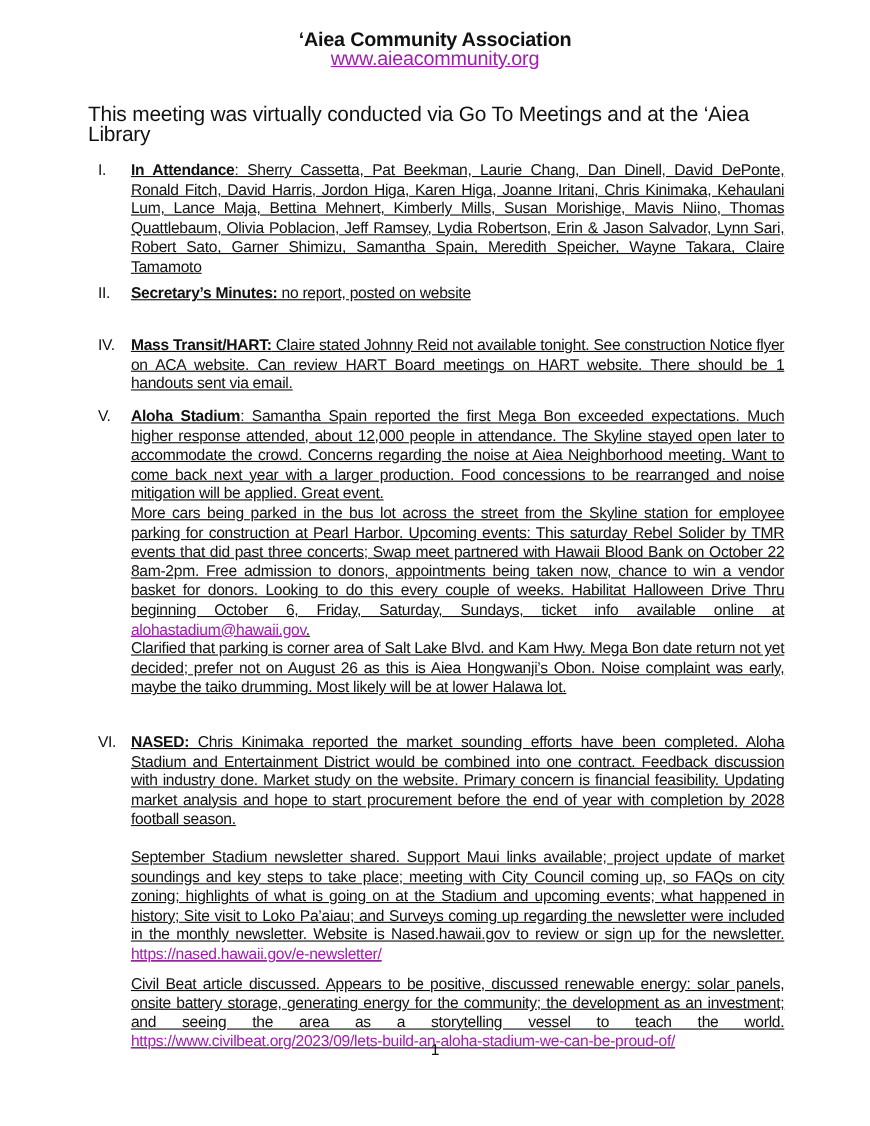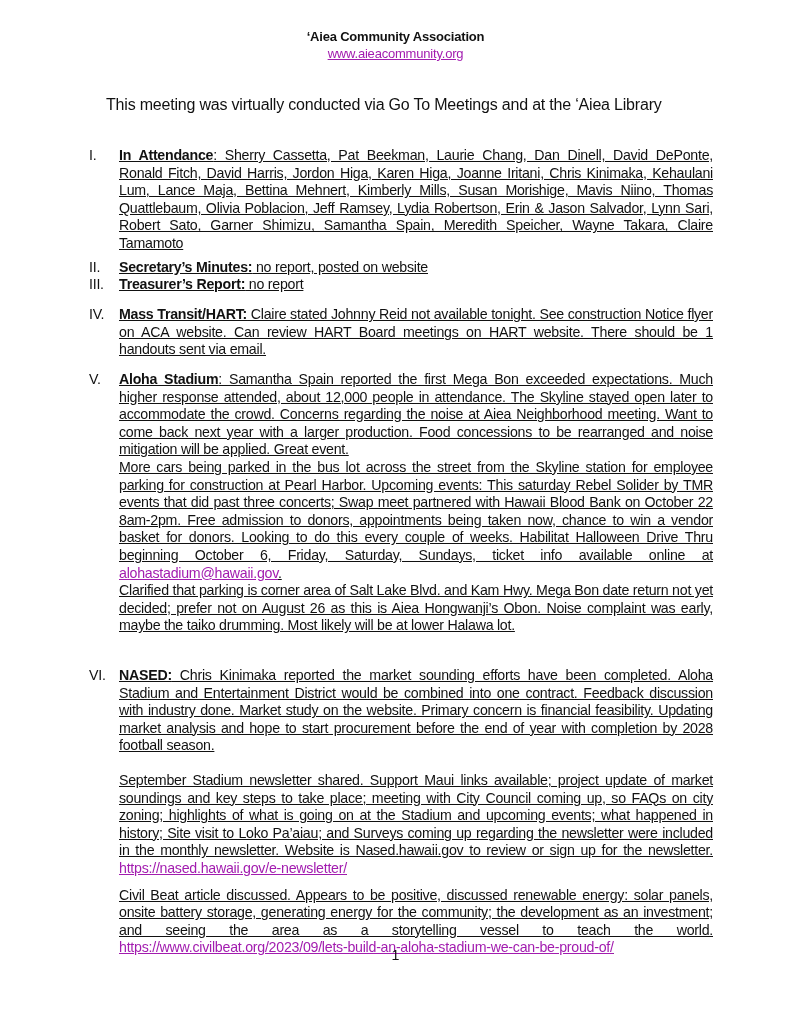--- a/index.html
+++ b/index.html
@@ -1,24 +1,24 @@
 <!DOCTYPE html>
 <html><head>
 <meta charset="utf-8">
 <style>
   html, body { margin: 0; padding: 0; background: #ffffff; }
   body { width: 791px; height: 1024px; overflow: hidden; position: relative;
          font-family: "Liberation Sans", sans-serif; color: #111111; }
   .page { position: absolute; left: 0; top: 0; width: 791px; height: 1024px; }
   .header { position: absolute; left: 0; top: 28px; width: 791px; text-align: center;
-            font-size: 13px; line-height: 17px; letter-spacing: -0.2px; }
+            font-size: 18px; line-height: 17px; letter-spacing: -0.2px; }
   .header .org { font-weight: bold; }
   a.link { color: #a21caf; text-decoration: underline; }
-  .intro { position: absolute; left: 106px; top: 96px; width: 640px;
-           font-size: 16px; line-height: 17.5px; letter-spacing: -0.2px; }
+  .intro { position: absolute; left: 80px; top: 96px; width: 640px;
+           font-size: 19px; line-height: 17.5px; letter-spacing: -0.2px; }
   .section { position: absolute; left: 89px; width: 624px;
              font-size: 14.2px; line-height: 17.6px; letter-spacing: -0.25px; }
   .section .num { position: absolute; left: 0; top: 0; width: 28px; }
   .section .body { margin-left: 30px; text-align: justify; }
   .section .body p { margin: 0; text-decoration: underline; }
   .section .body p.gap { margin-top: 17px; }
   .section .body p.gap-sm { margin-top: 9px; }
   .b { font-weight: bold; }
   .pagenum { position: absolute; left: 0; top: 947px; width: 791px; text-align: center;
              font-size: 14.2px; line-height: 17px; }
@@ -44,26 +44,20 @@
     </div>
   </div>
 
   <div class="section" style="top:259px;">
     <span class="num">II.</span>
     <div class="body">
       <p><span class="b">Secretary’s Minutes:</span><span> no report, posted on website</span></p>
     </div>
   </div>
 
-  <div class="section" style="top:276px;">
-    <span class="num">III.</span>
-    <div class="body">
-      <p><span class="b">Treasurer’s Report:</span><span> no report</span></p>
-    </div>
-  </div>
 
   <div class="section" style="top:306px;">
     <span class="num">IV.</span>
     <div class="body">
       <p><span class="b">Mass Transit/HART:</span><span>  Claire stated Johnny Reid not available tonight. See construction Notice flyer on ACA website. Can review HART Board meetings on HART website.  There should be 1 handouts sent via email.</span></p>
     </div>
   </div>
 
   <div class="section" style="top:371px;">
     <span class="num">V.</span>

